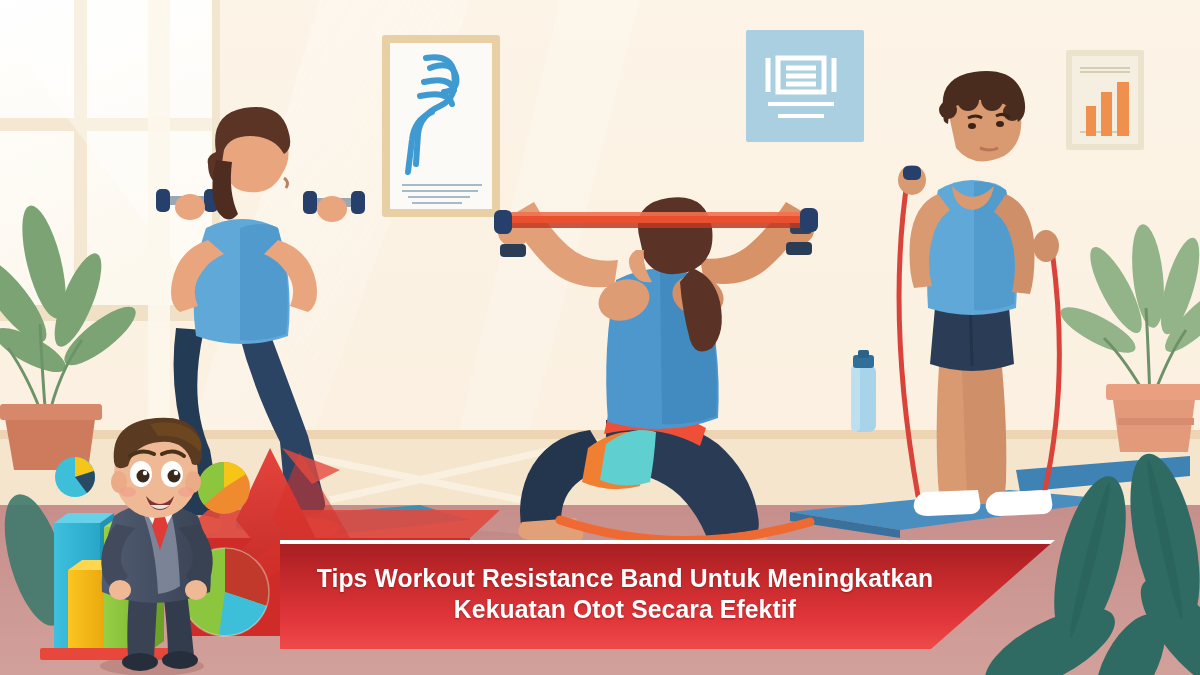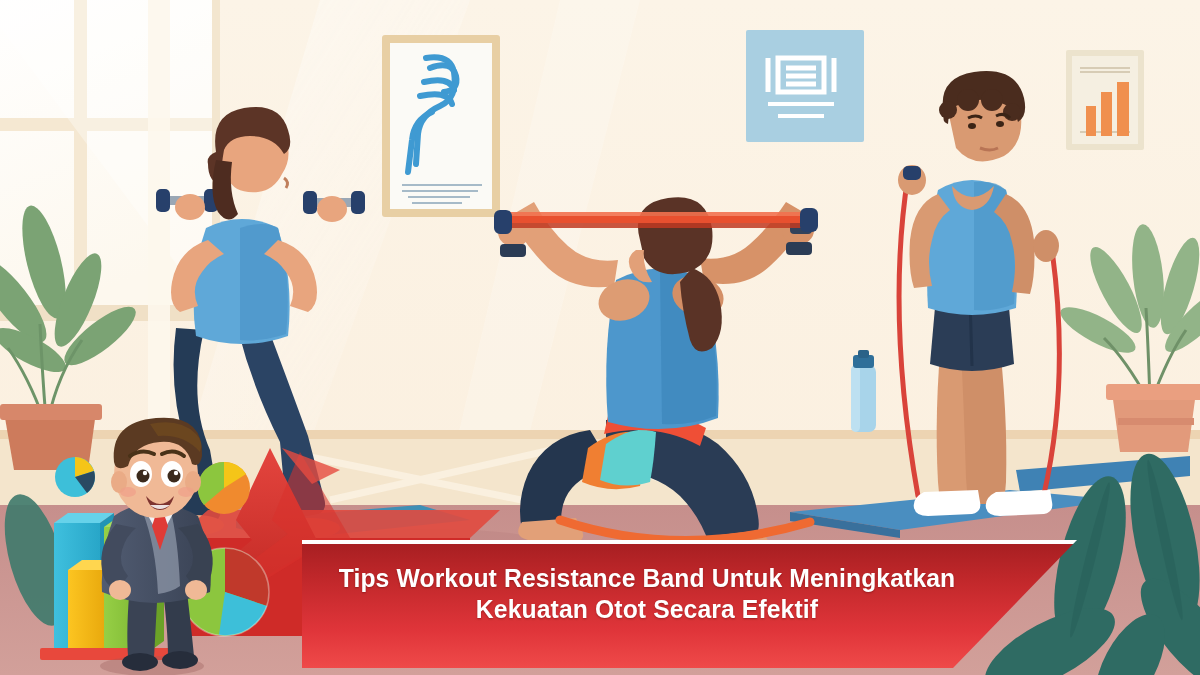--- a/index.html
+++ b/index.html
@@ -5,21 +5,21 @@
 <style>
   * { margin:0; padding:0; box-sizing:border-box; }
   html,body { width:1200px; height:675px; overflow:hidden; background:#fdf6ec;
     font-family:"Liberation Sans", sans-serif; }
   #stage { position:relative; width:1200px; height:675px; overflow:hidden; }
   svg { display:block; }
   #scene { position:absolute; left:0; top:0; width:1200px; height:675px; }
 
   
   #banner-wrap {
-    position:absolute; left:302px; top:540px; width:775px; height:128px;
+    position:absolute; left:280px; top:540px; width:775px; height:109px;
     z-index:40;
   }
   #banner-shape {
     position:absolute; inset:0;
     background:linear-gradient(180deg,#a81f22 0%,#c2282b 30%,#e0353a 70%,#ef4a49 100%);
     clip-path:polygon(0 0, 100% 0, 84% 100%, 0 100%);
     border-top:4px solid #ffffff;
   }
   #banner-text {
     position:absolute; left:0; top:0; width:690px; height:108px;

